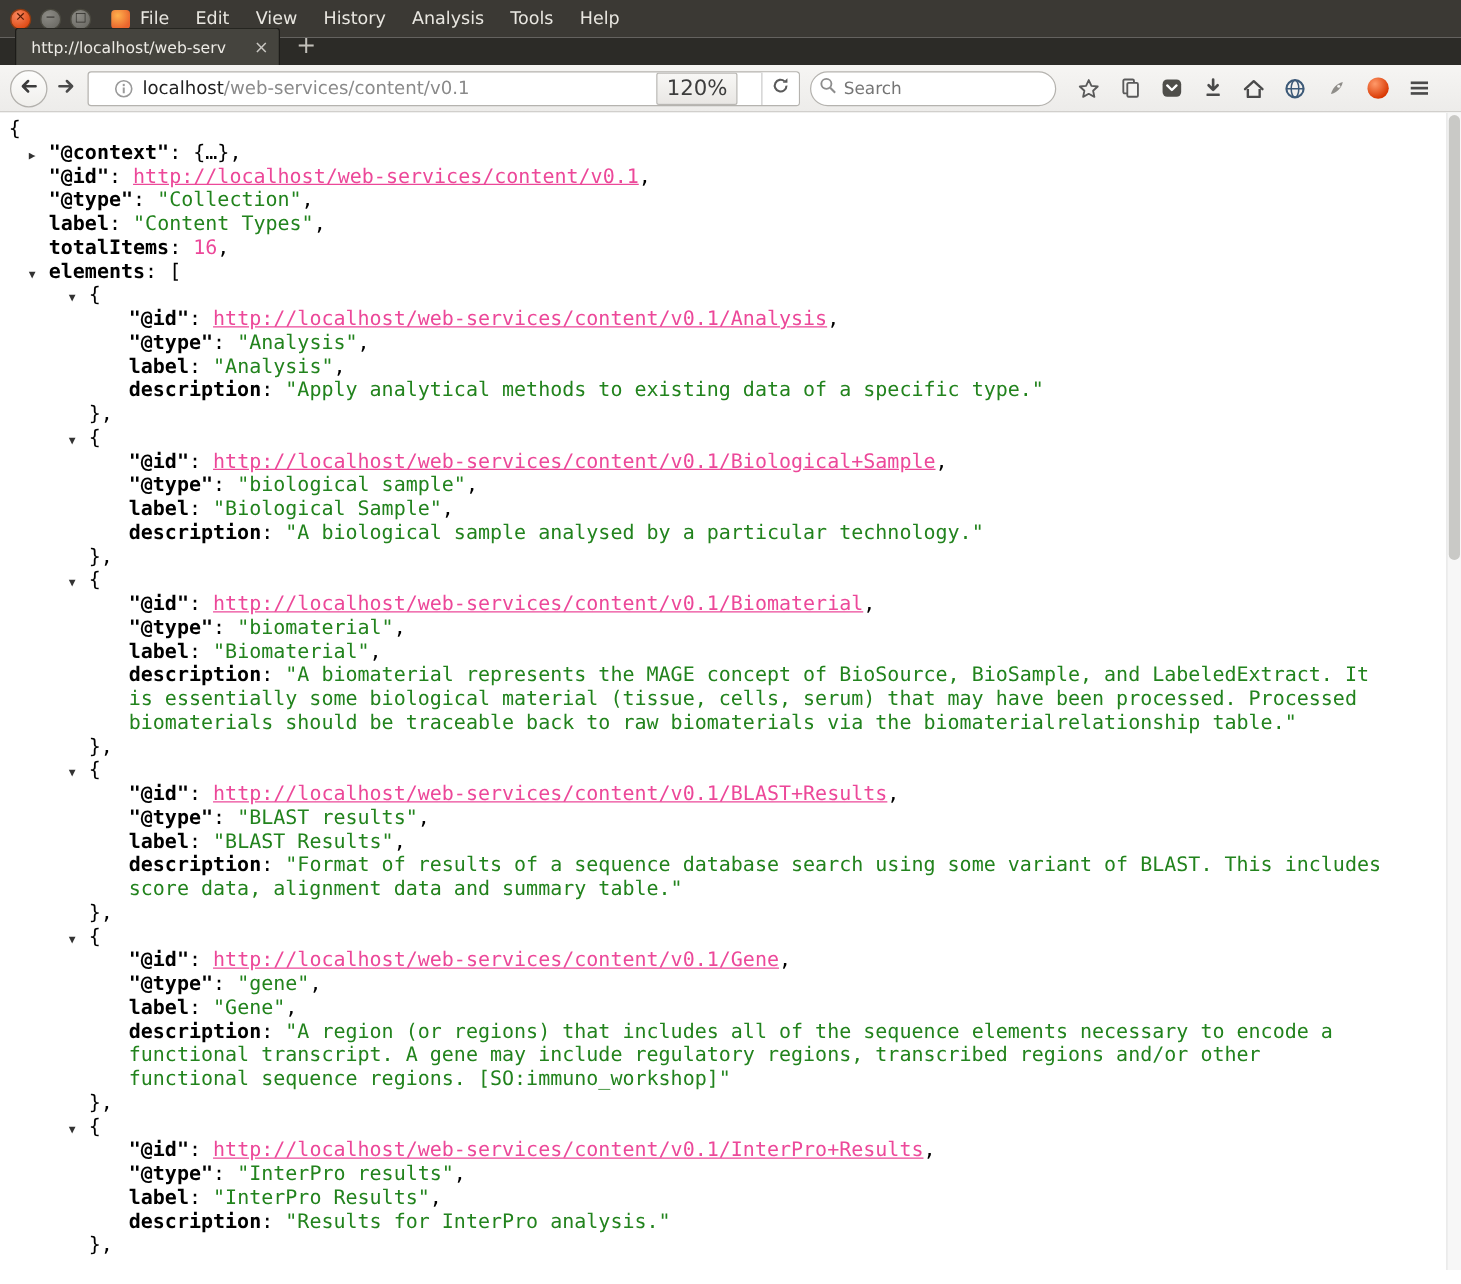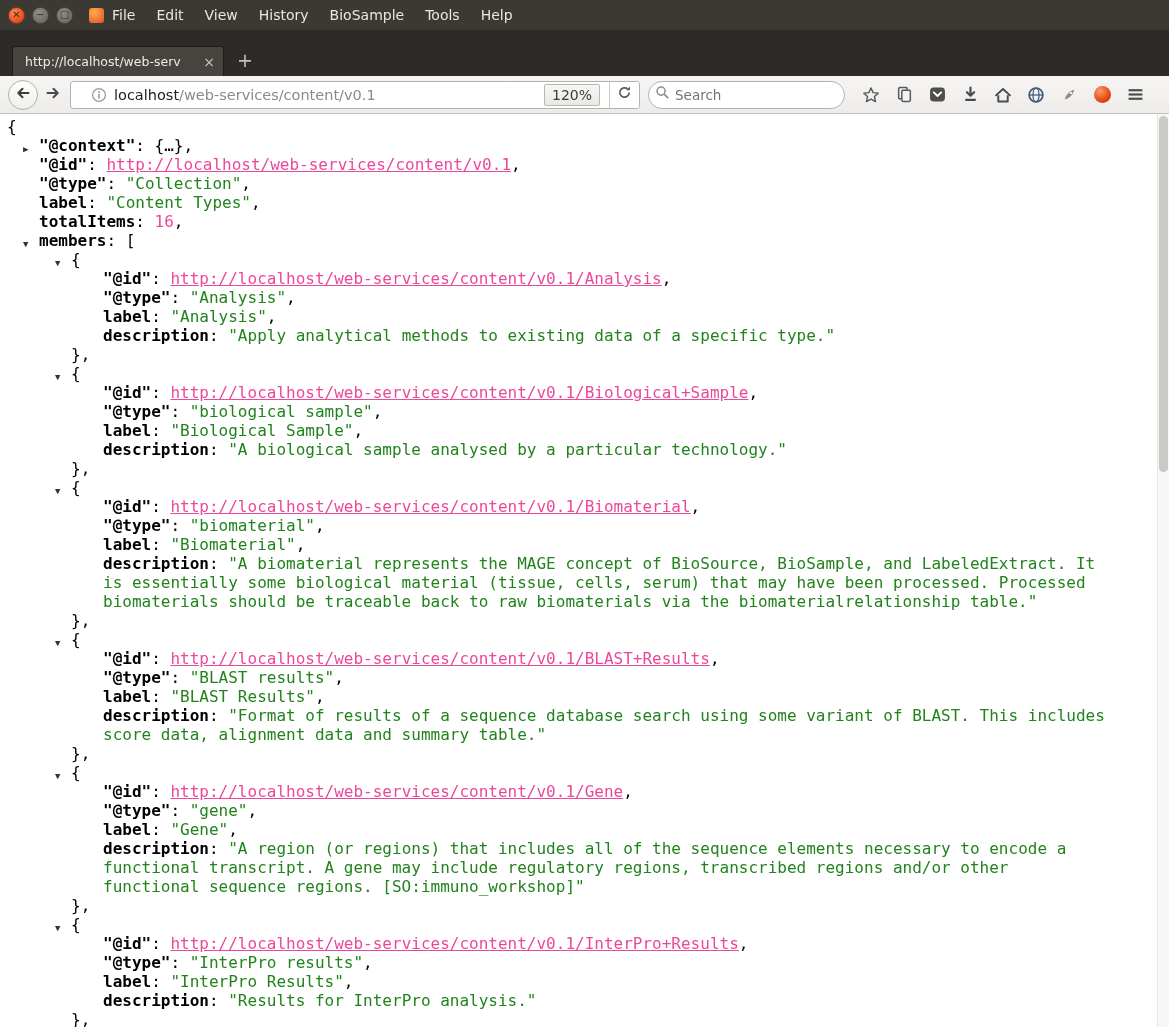--- a/index.html
+++ b/index.html
@@ -16,43 +16,43 @@
   .win-close { background:radial-gradient(circle at 35% 30%, #f8875e, #df4b16 75%);
                border:1px solid #8a3a12; color:#591b05; }
   .win-min,.win-max { background:radial-gradient(circle at 35% 30%, #8d8c86, #6e6d67 75%);
                border:1px solid #49483f; color:#2e2d29; }
   .app-icon { width:15px; height:15px; border-radius:3px; margin:0 8px 0 6px;
               background:radial-gradient(circle at 35% 30%, #ffb14d, #e9642d 75%); }
   .menu-items { display:flex; gap:21px; }
   .menu-item { cursor:default; }
 
   
-  .tabbar { height:46px; background:#2c2b27; display:flex; align-items:flex-end; padding-left:12px; }
+  .tabbar { height:22px; background:#2c2b27; display:flex; align-items:flex-end; padding-left:12px; }
   .tab { height:30px; width:212px; background:#45443e; color:#edebe6; font-size:12.5px;
          display:flex; align-items:center; padding:0 8px 0 12px; border-radius:3px 3px 0 0;
          border:1px solid #1d1c19; border-bottom:none; }
   .tab-title { flex:1; overflow:hidden; white-space:nowrap; }
   .tab-close { color:#c9c7c2; font-size:14px; margin-left:6px; cursor:pointer; }
   .newtab { color:#c2c0ba; font-size:19px; padding:0 15px 5px 13px; cursor:pointer; }
 
   
   .navbar { height:38px; background:linear-gradient(#f6f5f3,#edecea);
             border-bottom:1px solid #c3c1bd; display:flex; align-items:center; padding:0 8px; }
   .nav-btn { display:flex; align-items:center; justify-content:center; cursor:pointer; }
   .back-btn { width:30px; height:30px; border-radius:50%; border:1px solid #b3b1ad;
               background:linear-gradient(#fdfdfc,#f0efec); }
   .fwd-btn { width:26px; height:26px; margin:0 4px 0 2px; }
   .urlbar { width:570px; height:28px; background:#fff; border:1px solid #b5b3af; border-radius:3px;
             display:flex; align-items:center; padding-left:20px; cursor:text; overflow:hidden; }
   .info-ic { margin-right:7px; display:flex; }
   .url-text { flex:1; font-size:14.5px; white-space:nowrap; overflow:hidden; }
   .url-host { color:#222; }
   .url-path { color:#8a8a8a; }
-  .zoom-badge { font-size:14px; color:#3d3d3d; background:linear-gradient(#f8f7f5,#e9e7e4);
-                border:1px solid #b9b7b3; border-radius:2px; padding:2px 7px; margin-right:9px;
+  .zoom-badge { font-size:17px; color:#3d3d3d; background:linear-gradient(#f8f7f5,#e9e7e4);
+                border:1px solid #b9b7b3; border-radius:2px; padding:2px 7px; margin-right:19px;
                 cursor:pointer; white-space:nowrap; }
   .reload-seg { width:30px; height:28px; border-left:1px solid #ccc; display:flex;
                 align-items:center; justify-content:center; cursor:pointer; background:#fff; }
   .searchbox { width:197px; height:28px; background:#fff; border:1px solid #b5b3af; border-radius:14px;
                display:flex; align-items:center; padding:0 6px; margin-left:8px; }
   .searchbox input { border:none; outline:none; flex:1; font-size:13.5px; color:#444;
                      font-family:"DejaVu Sans", sans-serif; margin-left:5px; width:100%; }
   .toolicons { flex:1; display:flex; align-items:center; justify-content:space-evenly; padding:0 4px; }
   .ticon { width:22px; height:22px; display:flex; align-items:center; justify-content:center; cursor:pointer; }
   .red-ball { width:17px; height:17px; border-radius:50%;
@@ -89,21 +89,21 @@
       <div class="win-btn win-close">✕</div>
       <div class="win-btn win-min">−</div>
       <div class="win-btn win-max">□</div>
     </div>
     <div class="app-icon"></div>
     <div class="menu-items">
       <span class="menu-item">File</span>
       <span class="menu-item">Edit</span>
       <span class="menu-item">View</span>
       <span class="menu-item">History</span>
-      <span class="menu-item">BioSample</span>
+      <span class="menu-item">Analysis</span>
       <span class="menu-item">Tools</span>
       <span class="menu-item">Help</span>
     </div>
   </div>
 
   <div class="tabbar">
     <div class="tab">
       <span class="tab-title">http://localhost/web-serv</span>
       <span class="tab-close">×</span>
     </div>
@@ -219,21 +219,21 @@
     <div class="json-line l1"><span class="arrow a1">▶</span><span class="key">"@context"</span><span>: </span><span>{…}</span><span>,</span></div>
 
     <div class="json-line l1"><span class="key">"@id"</span><span>: </span><a class="link">http://localhost/web-services/content/v0.1</a><span>,</span></div>
 
     <div class="json-line l1"><span class="key">"@type"</span><span>: </span><span class="str">"Collection"</span><span>,</span></div>
 
     <div class="json-line l1"><span class="key">label</span><span>: </span><span class="str">"Content Types"</span><span>,</span></div>
 
     <div class="json-line l1"><span class="key">totalItems</span><span>: </span><span class="num">16</span><span>,</span></div>
 
-    <div class="json-line l1"><span class="arrow a1">▼</span><span class="key">members</span><span>: </span><span>[</span></div>
+    <div class="json-line l1"><span class="arrow a1">▼</span><span class="key">elements</span><span>: </span><span>[</span></div>
 
     <div>
   <div>
     <div class="json-line l2"><span class="arrow a2">▼</span><span>{</span></div>
     <div class="json-line l3"><span class="key">"@id"</span><span class="j-colon">: </span><a class="link">http://localhost/web-services/content/v0.1/Analysis</a><span class="j-comma">,</span></div>
     <div class="json-line l3"><span class="key">"@type"</span><span class="j-colon">: </span><span class="str">"Analysis"</span><span class="j-comma">,</span></div>
     <div class="json-line l3"><span class="key">label</span><span class="j-colon">: </span><span class="str">"Analysis"</span><span class="j-comma">,</span></div>
     <div class="json-line l3"><span class="key">description</span><span class="j-colon">: </span><span class="str">"Apply analytical methods to existing data of a specific type."</span></div>
     <div class="json-line l2"><span>},</span></div>
   </div>

